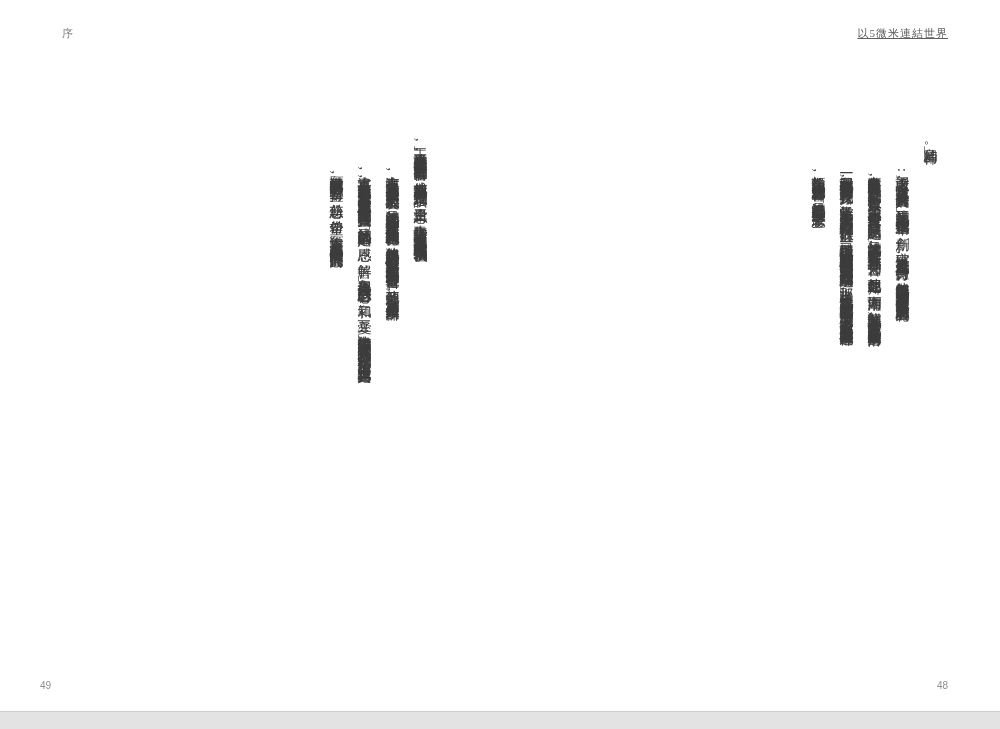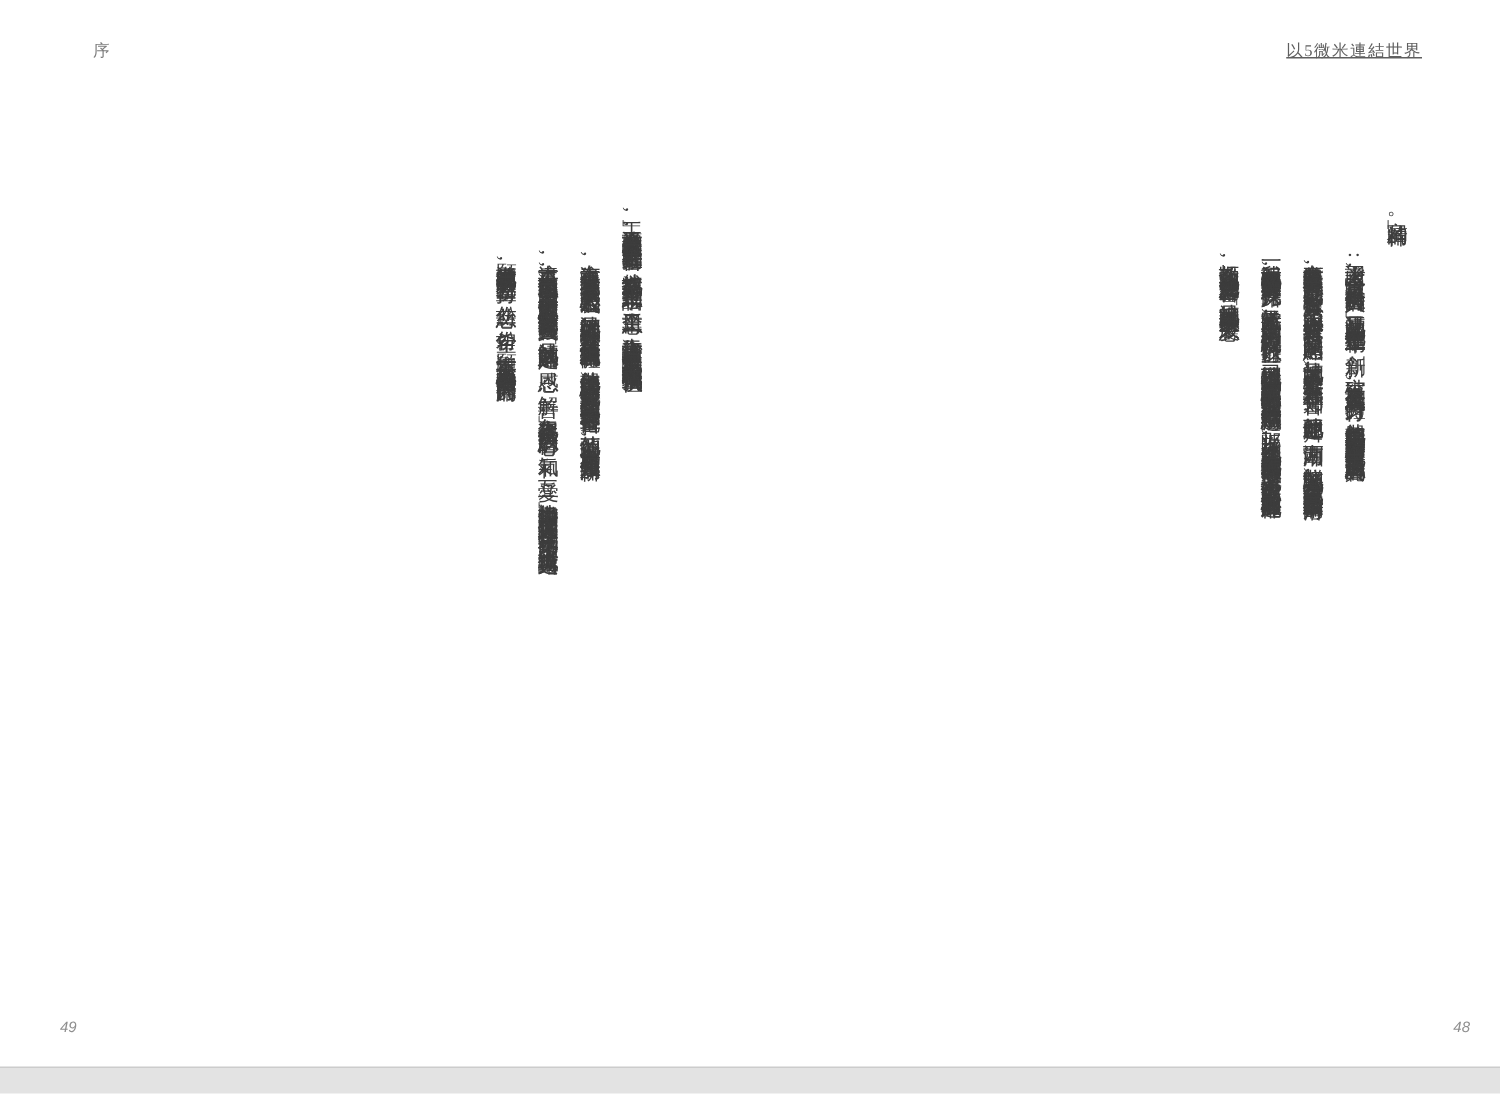--- a/index.html
+++ b/index.html
@@ -26,24 +26,23 @@
     letter-spacing:1px;
     font-family:"Liberation Serif","DejaVu Serif",serif;
   }
   .rh-left{left:62px;}
   .rh-right{right:52px;color:#5f5f5f;text-decoration:underline;}
 
   .folio{
     position:absolute;top:680px;
     font-size:10px;color:#8f8f8f;
     font-family:"Liberation Sans","DejaVu Sans",sans-serif;
-    font-style:italic;
   }
   .folio-left{left:40px;}
-  .folio-right{right:20px;margin-left:36px;}
+  .folio-right{right:52px;margin-left:36px;}
 
   .vtext{
     position:absolute;top:137px;
     height:523px;
     writing-mode:vertical-rl;
     -webkit-writing-mode:vertical-rl;
     font-size:14px;
     letter-spacing:0.5px;
     line-height:28px;
     color:#3d3d3d;

